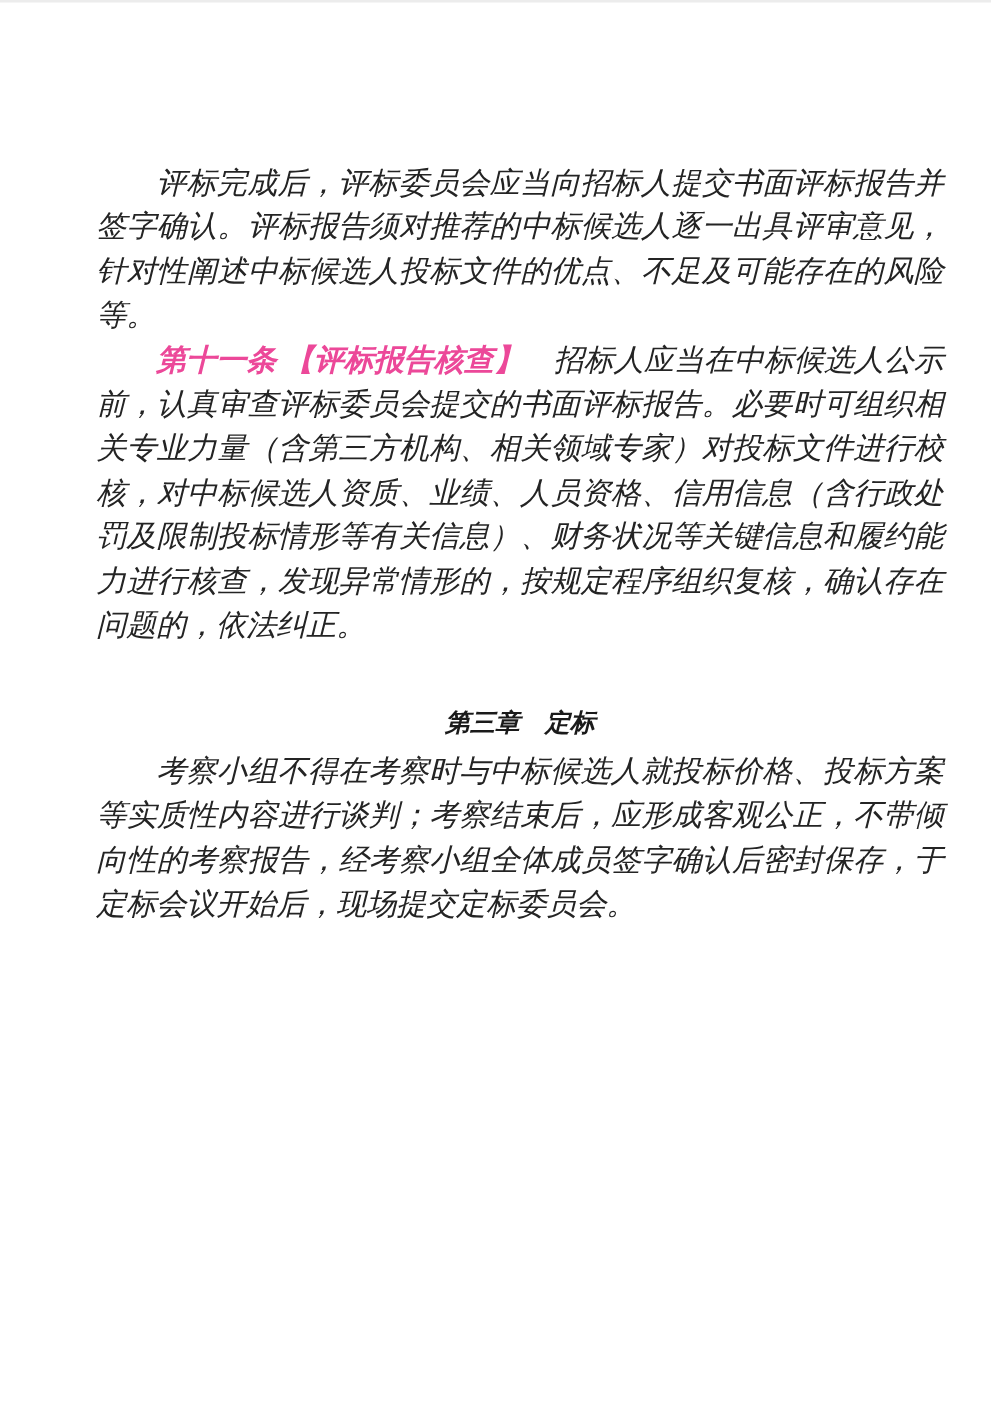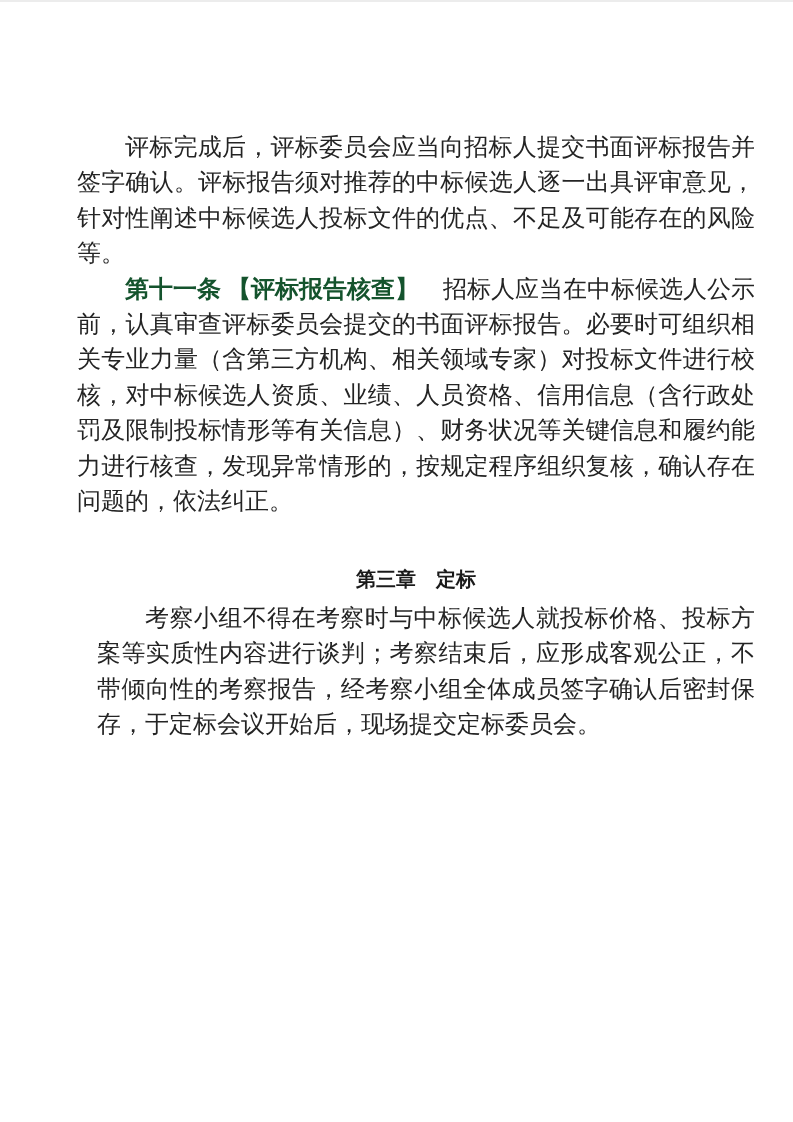--- a/index.html
+++ b/index.html
@@ -8,20 +8,21 @@
     background: #ffffff;
   }
   .page {
     position: relative;
     width: 793px;
     height: 850px;
     background: #ffffff;
     overflow: hidden;
     font-family: "Liberation Serif", "DejaVu Serif", serif;
     color: #242424;
+    font-style: italic;
   }
   .scan-edge {
     position: absolute;
     top: 0; left: 0; right: 0;
     height: 2px;
     background: #ececec;
   }
   .content {
     position: absolute;
     left: 77px;
@@ -30,35 +31,34 @@
   }
   .para {
     margin: 0;
     font-size: 24px;
     line-height: 35.4px;
     text-align: justify;
     text-indent: 2em;
   }
   .lead {
     font-weight: bold;
-    color: #14532d;
+    color: #ec4899;
   }
   .chapter {
     margin: 43px 0 0 0;
     font-size: 20px;
     line-height: 35.4px;
     text-align: center;
     text-indent: 0;
     font-family: "Liberation Sans", "DejaVu Sans", sans-serif;
     font-weight: 600;
     color: #1a1a1a;
   }
   .closing {
     margin-top: 3px;
-    margin-left: 20px;
   }
   .footer {
     position: absolute;
     left: 112px;
     top: 1011px;
     display: flex;
     align-items: center;
     gap: 9px;
     font-size: 19px;
     line-height: 26px;

